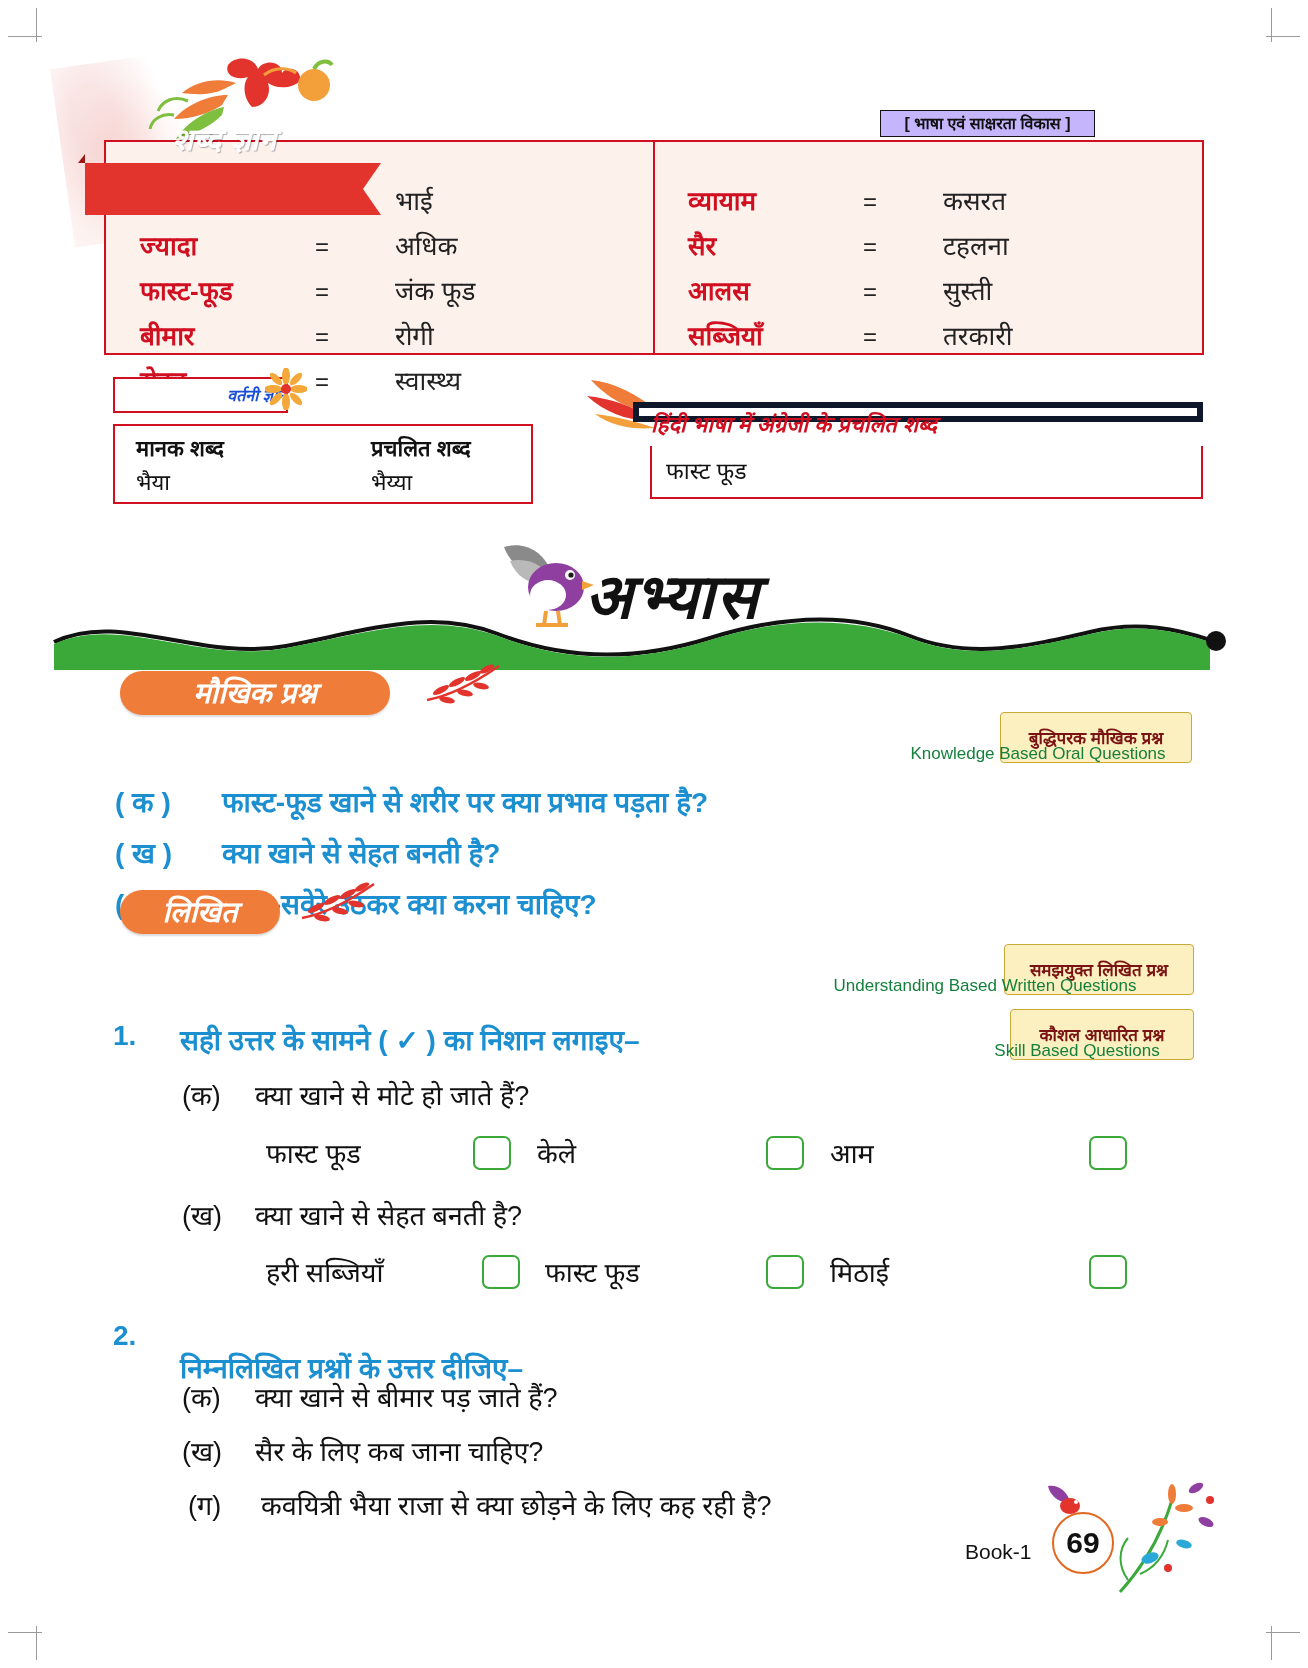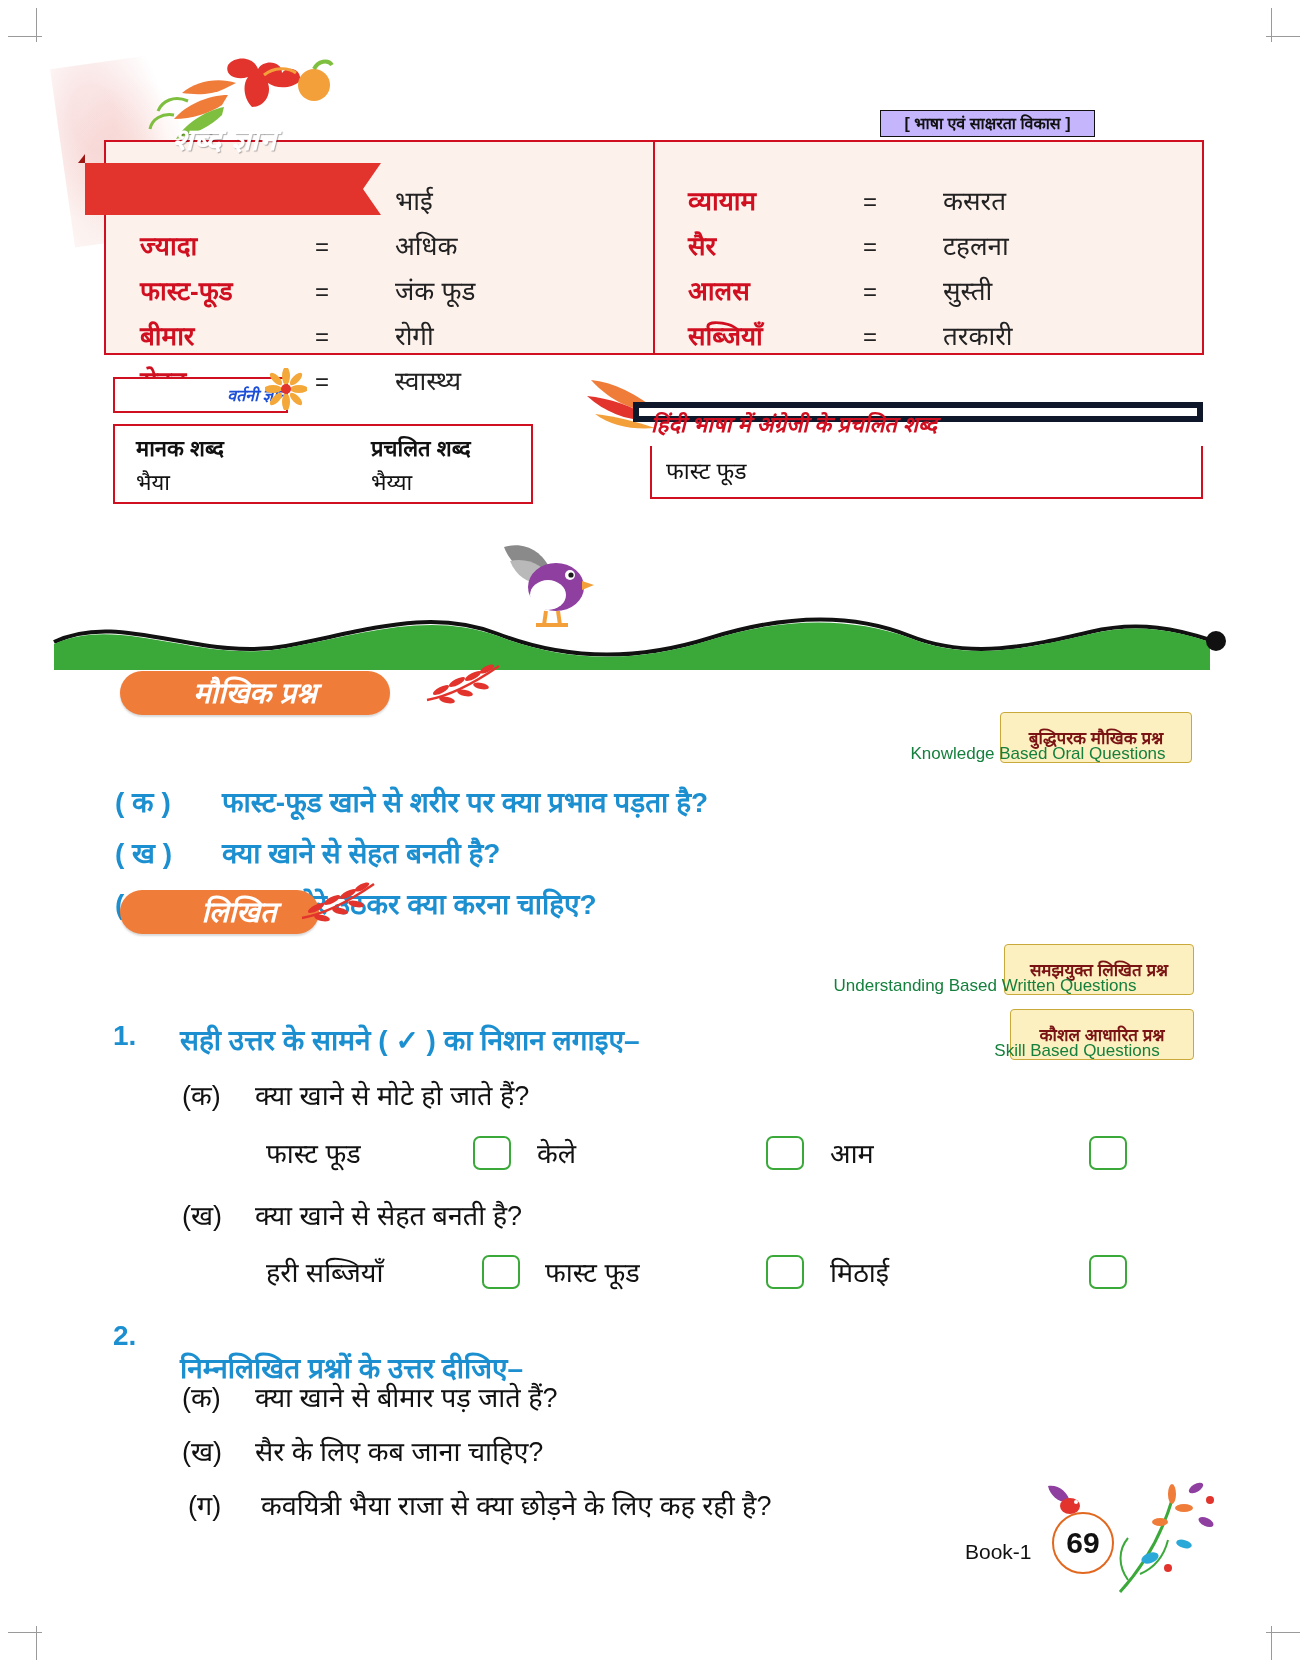--- a/index.html
+++ b/index.html
@@ -129,21 +129,21 @@
   .wave{position:absolute;left:50px;top:600px;width:1180px;height:70px;}
 
   
   .pill{
     position:absolute;height:44px;background:#f07c3a;border-radius:24px;
     color:#fff;font-size:29px;font-weight:bold;font-style:italic;
     line-height:44px;text-align:center;
     box-shadow:0 2px 2px rgba(0,0,0,.15);
   }
   .pill-oral{left:120px;top:671px;width:270px;}
-  .pill-written{left:120px;top:890px;width:160px;padding-left:39px;}
+  .pill-written{left:120px;top:890px;width:160px;}
   .sprig{position:absolute;width:80px;height:48px;}
 
   .badge{
     position:absolute;background:#fdf0c0;border:1px solid #c9a93a;
     border-radius:4px;font-size:17px;color:#7a1414;font-weight:bold;
     text-align:center;padding:13px 10px;box-sizing:border-box;
   }
   .badge-sub{
     position:absolute;font-size:17px;color:#15803d;text-align:center;
   }
@@ -296,20 +296,21 @@
     <path d="M14 12 C34 6 52 16 60 34 C46 42 24 38 14 12 Z" fill="#8a8a8a"></path>
     <path d="M20 26 C40 22 56 32 62 46 C46 52 28 46 20 26 Z" fill="#b9b9b9"></path>
     <ellipse cx="66" cy="52" rx="28" ry="24" fill="#8e3fa0"></ellipse>
     <ellipse cx="58" cy="60" rx="18" ry="15" fill="#ffffff"></ellipse>
     <circle cx="80" cy="40" r="5" fill="#ffffff"></circle>
     <circle cx="81" cy="40" r="2.6" fill="#1a1a1a"></circle>
     <path d="M92 46 L104 50 L92 55 Z" fill="#f4a03a"></path>
     <path d="M56 76 L54 90 M68 76 L70 90" stroke="#f4a03a" stroke-width="4"></path>
     <path d="M46 90 L62 90 M62 90 L78 90" stroke="#f4a03a" stroke-width="4"></path>
   </svg>
+  <div class="abhyas">अभ्यास</div>
   <svg class="wave" viewBox="0 0 1180 70">
     <path d="M4 42 C70 10 150 62 236 46 C320 30 380 8 448 34 C520 62 590 60 660 38 C730 16 800 12 860 36 C920 60 980 46 1040 32 C1090 20 1130 30 1160 40" fill="none" stroke="#111" stroke-width="4"></path>
     <path d="M4 44 C70 14 150 64 236 48 C320 32 380 12 448 36 C520 64 590 62 660 40 C730 18 800 16 860 38 C920 62 980 48 1040 34 C1090 22 1130 32 1160 42 L1160 70 L4 70 Z" fill="#3aa93a"></path>
     <circle cx="1166" cy="41" r="10" fill="#111"></circle>
   </svg>
 
   <div class="pill pill-oral">मौखिक प्रश्न</div>
   <svg class="sprig" style="left:425px;top:660px;" viewBox="0 0 80 48">
     <path d="M2 40 C24 36 48 24 74 6" stroke="#e2342c" stroke-width="2.5" fill="none"></path>
     <g fill="#e2342c">

